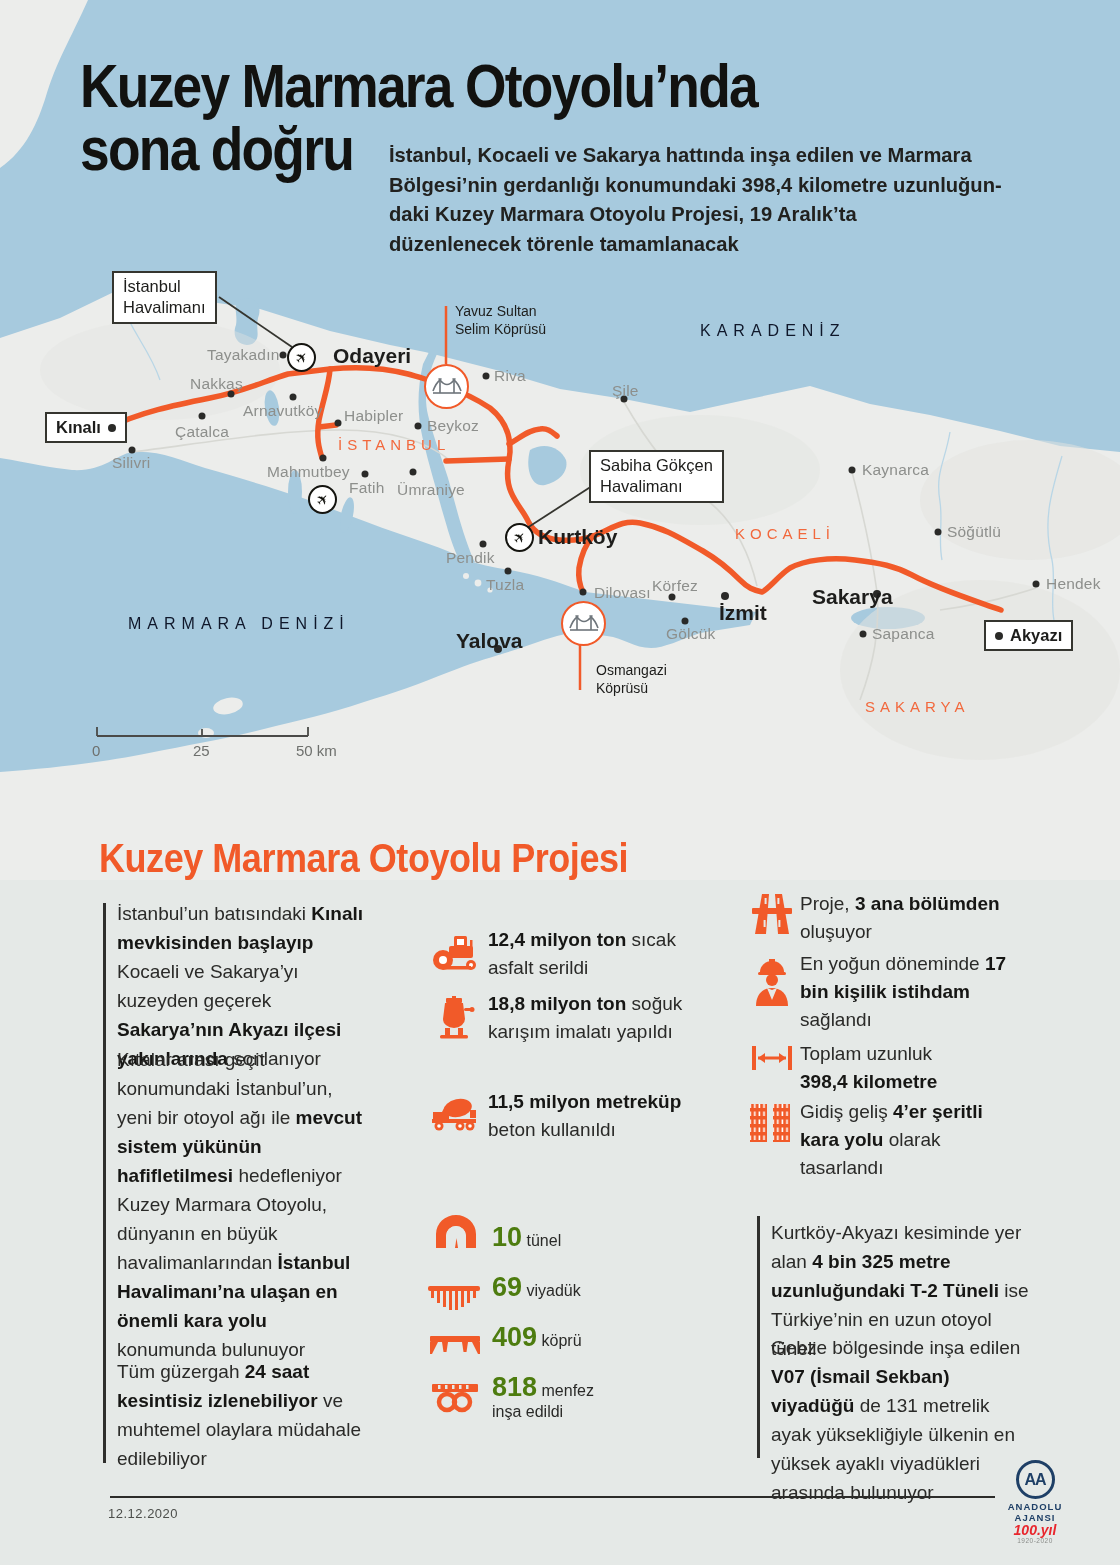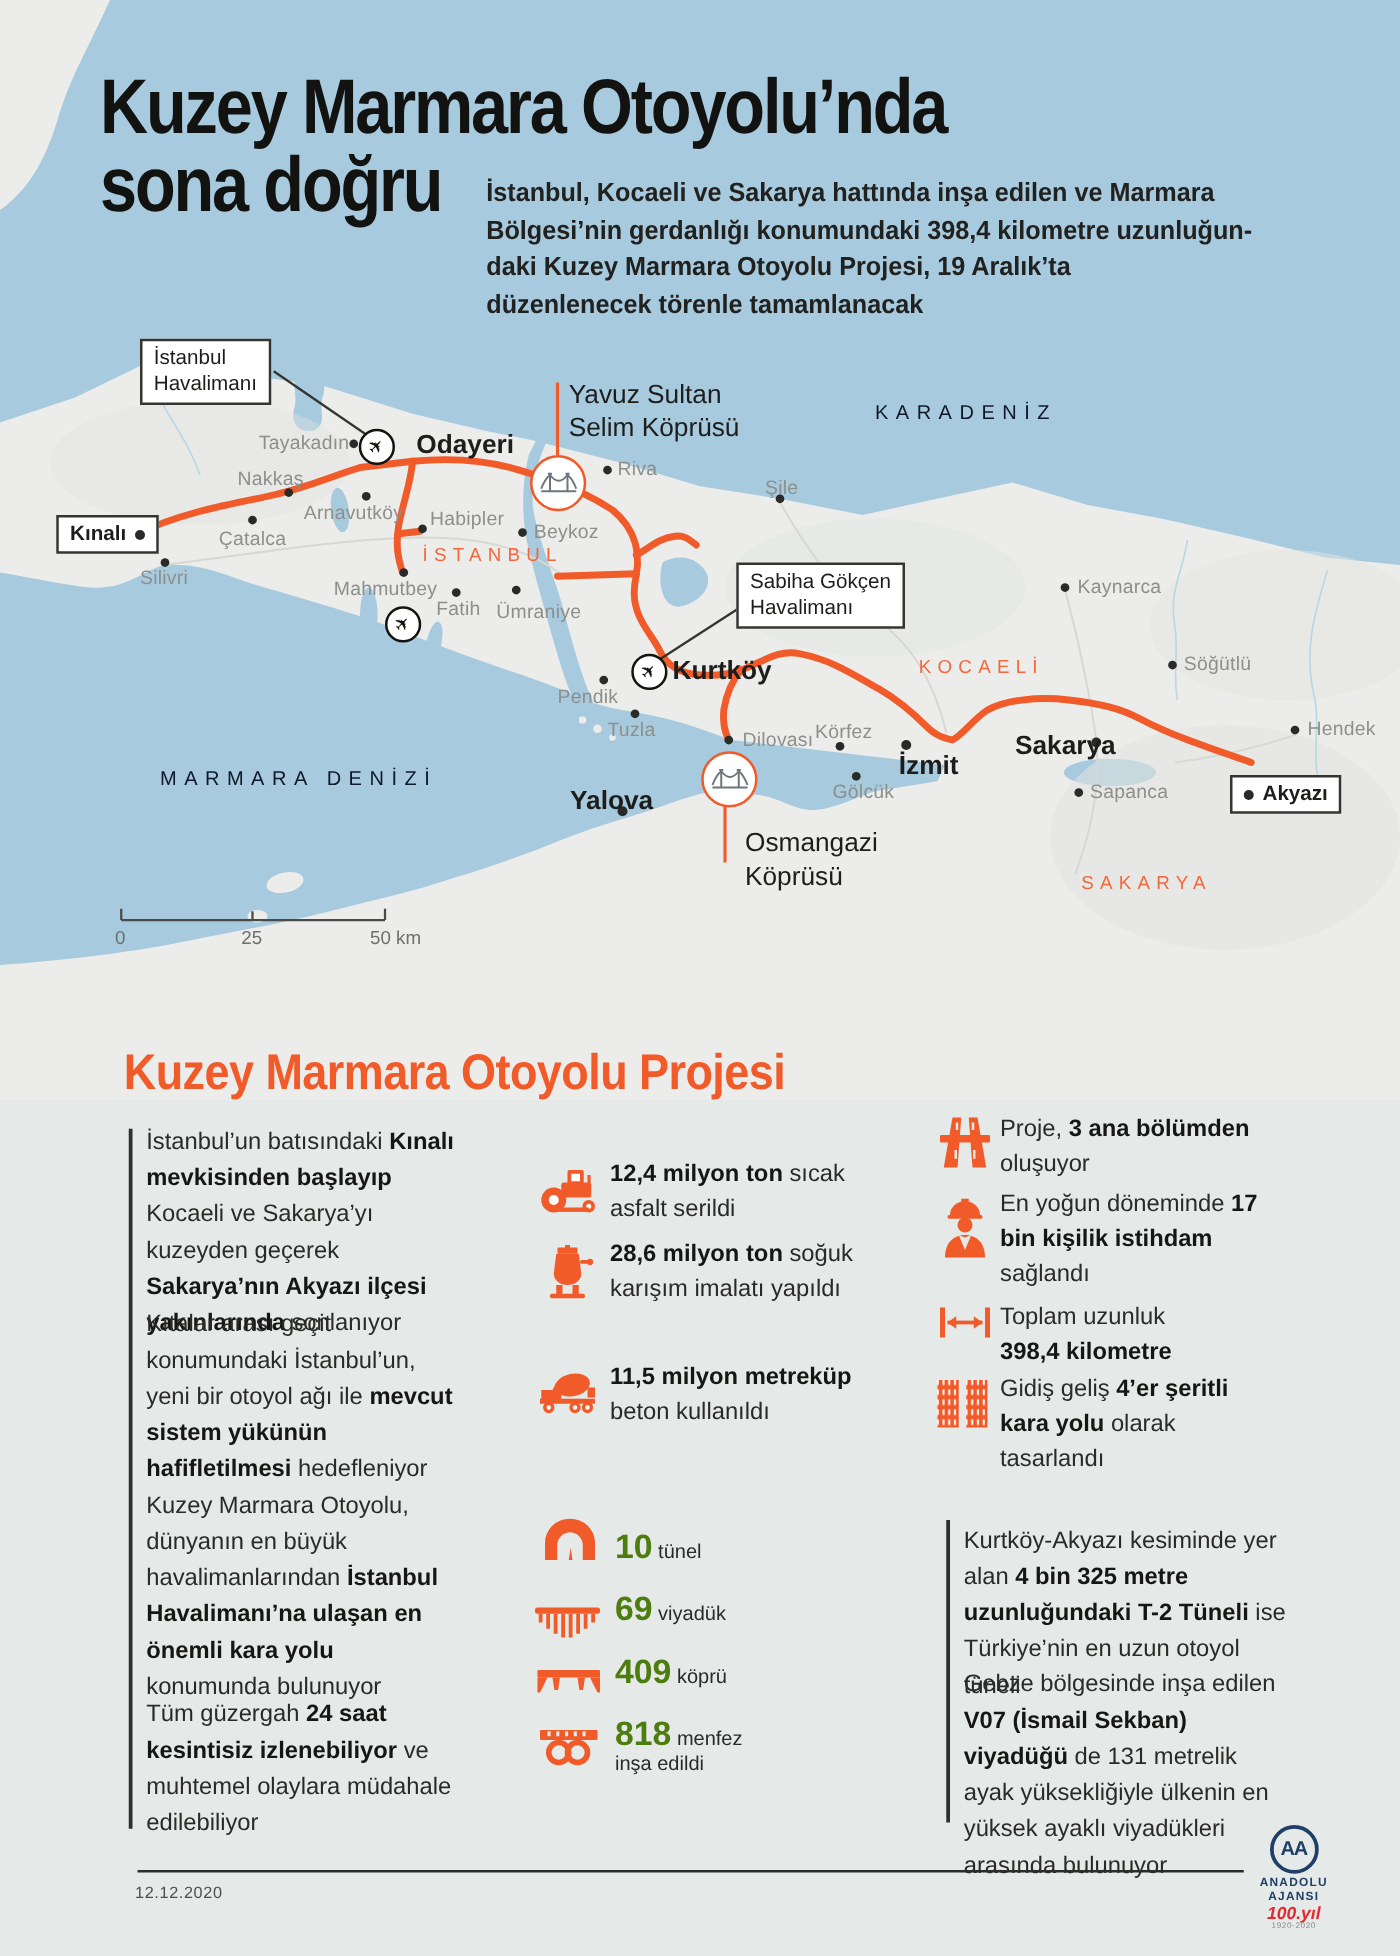--- a/index.html
+++ b/index.html
@@ -18,21 +18,21 @@
   
   .sea-label{position:absolute;color:#0f172a;font-size:16px;letter-spacing:6px;}
   .region-label{position:absolute;color:#f2683c;font-size:15px;letter-spacing:5px;}
   .city{position:absolute;color:#8d8f8c;font-size:15.5px;letter-spacing:.2px;}
   .city.bold{color:#1d1d1b;font-weight:bold;font-size:21px;letter-spacing:0;}
   .map-box{position:absolute;background:#fff;border:2px solid #35352f;padding:3px 9px;
     font-size:16.5px;line-height:1.3;color:#1d1d1b;display:flex;align-items:center;gap:7px;}
   .map-box .txt{white-space:pre-line;}
   .map-box.bold{font-weight:bold;}
   .inline-dot{width:8px;height:8px;border-radius:50%;background:#2a2a28;flex:0 0 auto;}
-  .bridge-label{position:absolute;font-size:21px;line-height:1.28;color:#1d1d1b;white-space:pre-line;}
+  .bridge-label{position:absolute;font-size:14px;line-height:1.28;color:#1d1d1b;white-space:pre-line;}
   .plane-badge{position:absolute;width:25px;height:25px;background:#fff;border:2.5px solid #14140f;
     border-radius:50%;display:flex;align-items:center;justify-content:center;}
   .plane-badge span{font-size:15px;line-height:1;transform:rotate(-45deg);color:#14140f;}
   .bridge-badge{position:absolute;width:41px;height:41px;background:#fff;border:2.5px solid #f15a29;
     border-radius:50%;display:flex;align-items:center;justify-content:center;}
   .scale-label{position:absolute;color:#6e706d;font-size:15px;}
   
   .section-title{position:absolute;left:99px;top:836px;font-weight:bold;font-size:40px;color:#f15a29;
     letter-spacing:-.5px;transform:scaleX(.9);transform-origin:left top;}
   .vrule{position:absolute;width:3px;background:#2f2f2d;}
@@ -275,21 +275,21 @@
     <rect x="10" y="2" width="16" height="5" rx="1"></rect>
     <path d="M9,7 h18 l2,16 a11,9 0 0 1 -22,0 Z"></path>
     <rect x="16" y="0" width="4" height="4"></rect>
     <rect x="28" y="12" width="8" height="3" rx="1.5"></rect>
       <circle cx="36" cy="13.5" r="2.5"></circle>
     <rect x="9" y="32" width="5" height="8"></rect>
       <rect x="22" y="32" width="5" height="8"></rect>
     <rect x="4" y="39" width="28" height="3.5" rx="1.5"></rect>
   </svg>
 </div>
-<div class="stat-text" style="left:488px;top:990px;width:218px"><span class="b">28,6 milyon ton</span><span> soğuk karışım imalatı yapıldı</span></div>
+<div class="stat-text" style="left:488px;top:990px;width:218px"><span class="b">18,8 milyon ton</span><span> soğuk karışım imalatı yapıldı</span></div>
 
 <div class="icon-box" style="left:430px;top:1094px">
   <svg width="52" height="40" viewBox="0 0 52 40" fill="#f15a29">
     <ellipse cx="28" cy="14" rx="14" ry="9" transform="rotate(-12 28 14)"></ellipse>
     <rect x="40" y="16" width="6" height="8"></rect>
     <path d="M3,18 h9 l3,-6 h4 v14 H3 Z"></path>
     <rect x="2" y="25" width="44" height="4"></rect>
     <circle cx="9" cy="32" r="4.5"></circle>
       <circle cx="9" cy="32" r="1.8" fill="#fff"></circle>
     <circle cx="30" cy="32" r="4.5"></circle>

